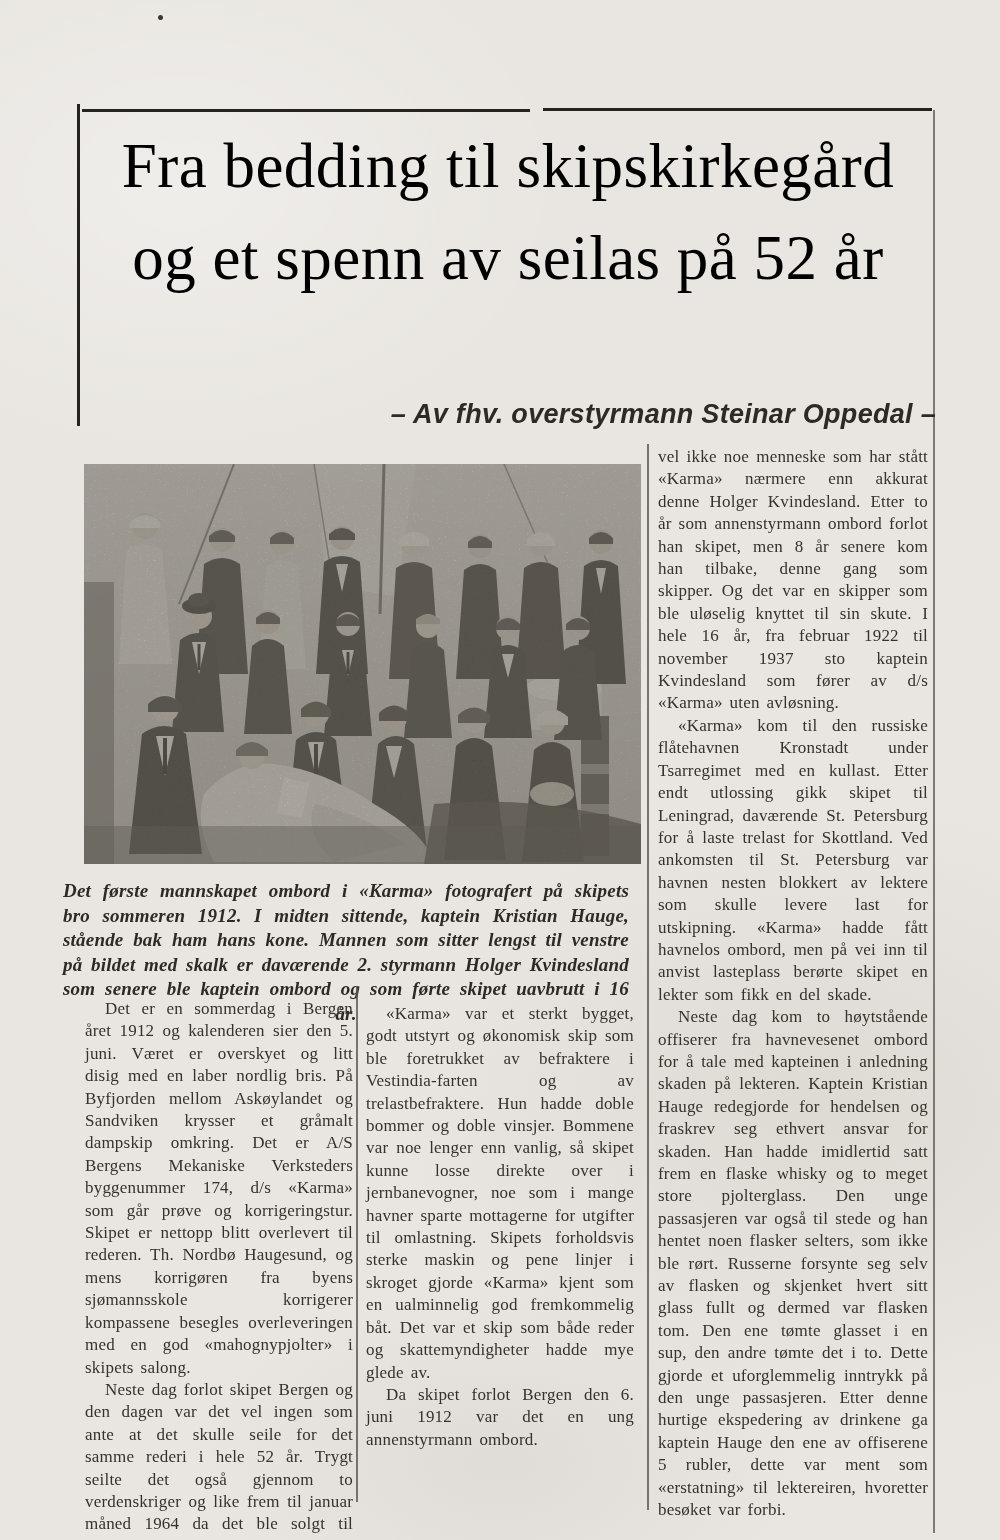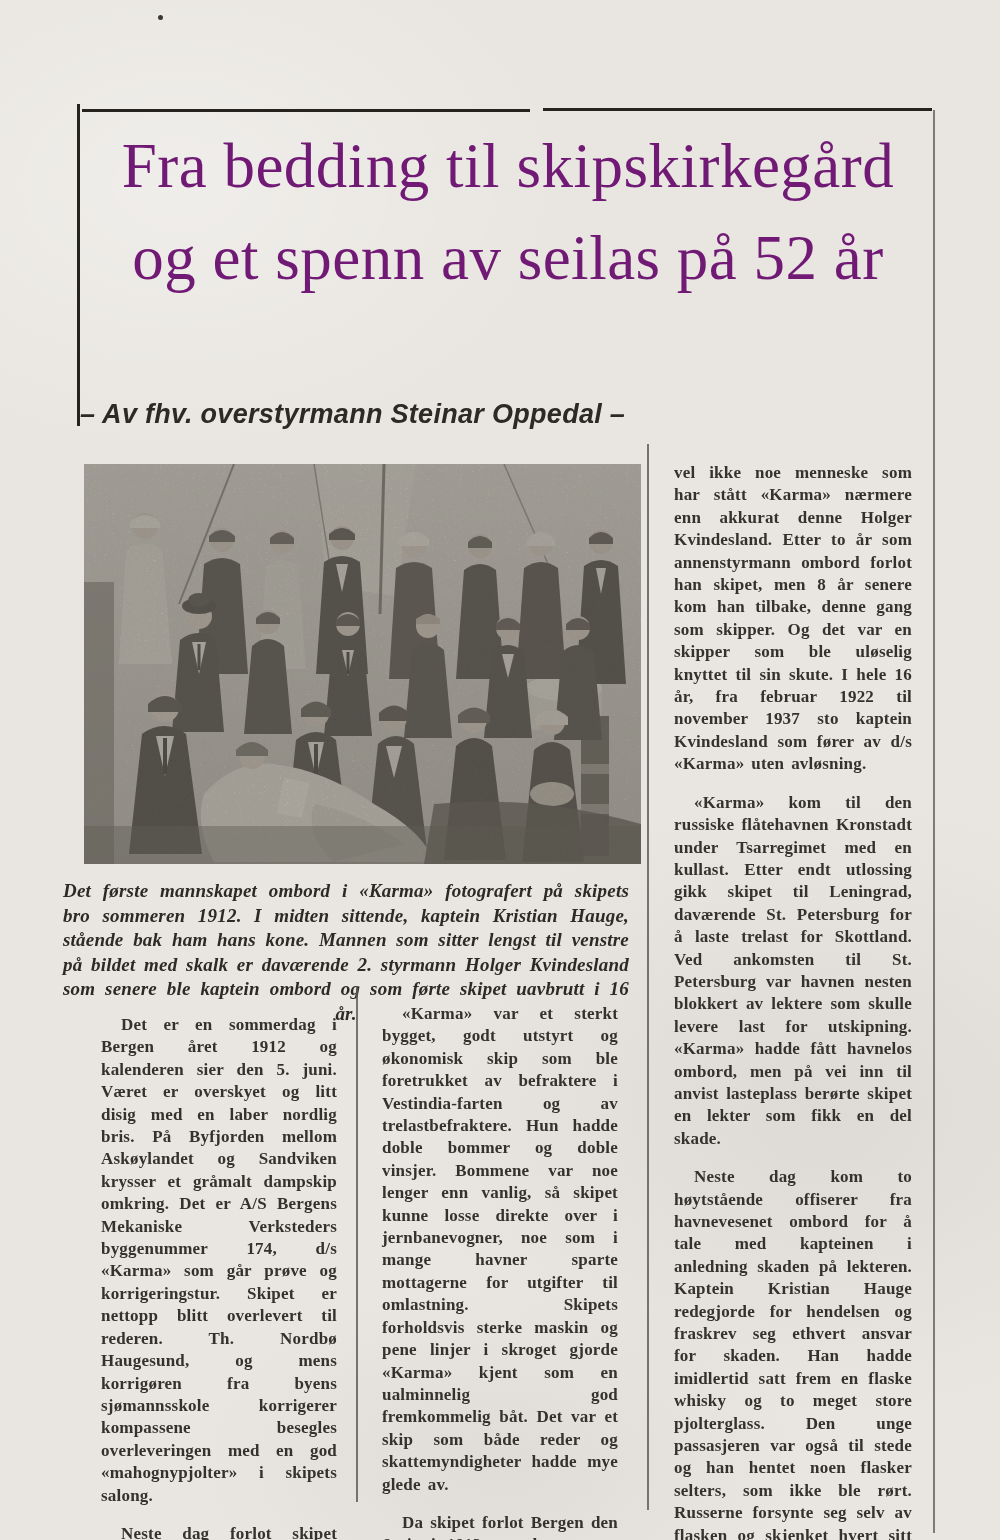--- a/index.html
+++ b/index.html
@@ -12,39 +12,39 @@
       radial-gradient(ellipse 500px 300px at 50% 95%, rgba(110,105,95,0.08), transparent 60%),
       #e9e6e1;
   }
   .abs { position:absolute; }
   .rule { background:#26231e; }
   .rule.faint { background:#5a564f; }
 
   
   .headline { left:80px; top:120px; width:856px; text-align:center; color:#262319; }
   .hl { font-size:63px; line-height:92px; font-weight:400; white-space:nowrap;
-        letter-spacing:0.5px; color:#701a75; }
-  .byline { left:80px; top:399px; width:856px; text-align:left;
+        letter-spacing:0.5px; color:#000000; }
+  .byline { left:80px; top:399px; width:856px; text-align:right;
             font-family:"Liberation Sans", sans-serif; font-style:italic; font-weight:bold;
             font-size:27px; color:#2d2a25; letter-spacing:0.3px; }
 
   
   .photo { left:84px; top:464px; width:557px; height:400px; overflow:hidden; }
   .photo svg { display:block; }
 
   
   .caption { left:63px; top:879px; width:566px;
              font-style:italic; font-weight:bold; font-size:19px; line-height:24.6px;
              text-align:justify; text-align-last:center; color:#2d2a25;
              word-spacing:3px; letter-spacing:0.2px; }
 
   
   .col { width:268px; font-size:17px; line-height:22.4px; text-align:justify;
          color:#35322c; word-spacing:2.5px; letter-spacing:0.2px; hyphens:none; }
-  .col p { margin:16px;font-weight:bold; }
+  .col p { margin:0; }
   .col p.ind { text-indent:20px; }
   .col p.gap { margin-top:5px; }
 
   .col-left   { left:85px;  top:998px; }
   .col-middle { left:366px; top:998px; }
   .col-right  { left:658px; top:446px; width:270px; }
 
   .speck { width:5px; height:5px; border-radius:50%; background:#3a372f; }
 </style>
 </head>

